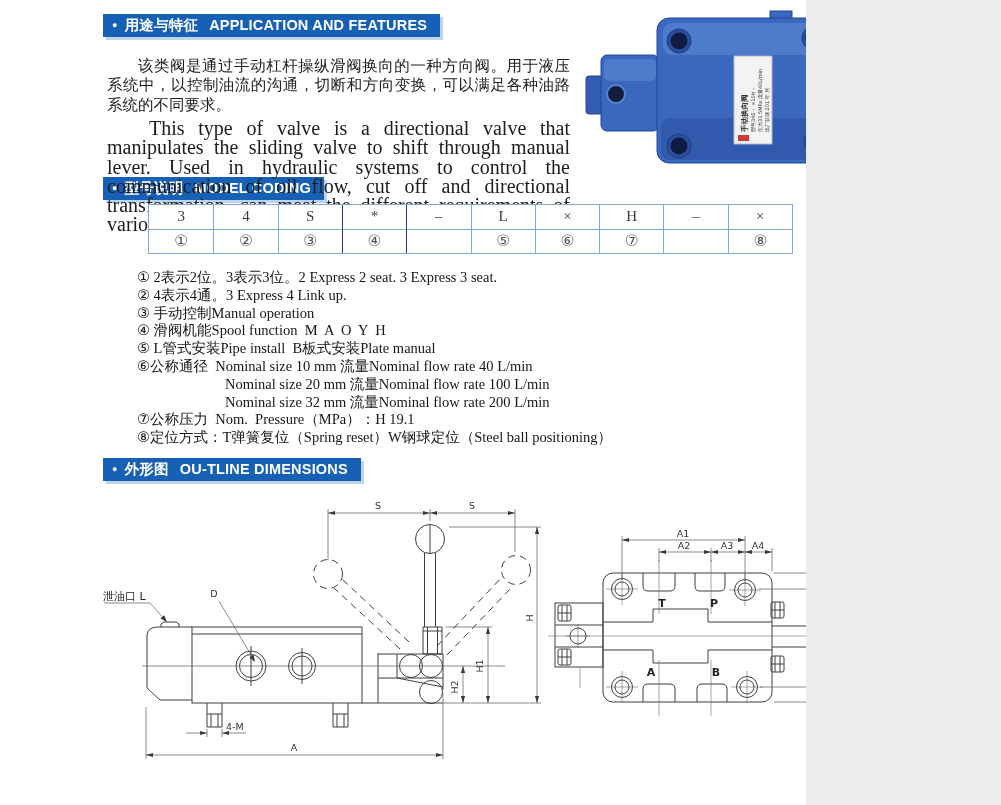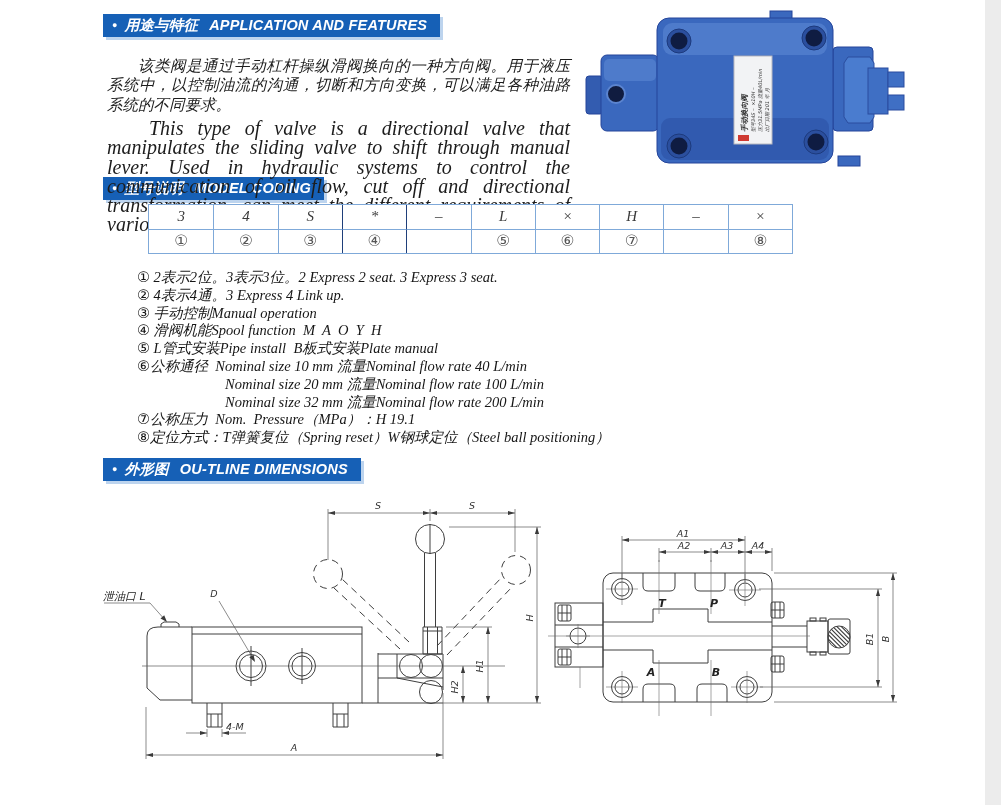--- a/index.html
+++ b/index.html
@@ -1,17 +1,17 @@
 <!DOCTYPE html>
 <html><head>
 <meta charset="utf-8">
 <style>
   html,body{margin:0;padding:0;background:#ececec;}
-  .page{position:relative;width:985px;height:805px;background:#ffffff;overflow:hidden;
-        font-family:"Liberation Serif","DejaVu Serif",serif;color:#1c1c1c;font-style:italic;}
+  .page{position:relative;width:806px;height:805px;background:#ffffff;overflow:hidden;
+        font-family:"Liberation Serif","DejaVu Serif",serif;color:#1c1c1c;}
   .sec-header{position:absolute;height:23px;line-height:23px;background:#1660b6;color:#fff;
         font-family:"Liberation Sans","DejaVu Sans",sans-serif;font-weight:bold;font-size:14.5px;
         padding:0 13px 0 9px;letter-spacing:.2px;white-space:nowrap;box-shadow:3px 3px 0 #bdd4ee;}
   .sec-header .bullet{font-size:9px;vertical-align:2px;margin-right:7px;}
   .sec-header .zh{margin-right:11px;}
   #hdr-features{left:103px;top:14px;}
   #hdr-coding{left:103px;top:177px;}
   #hdr-outline{left:103px;top:458px;}
   .para{position:absolute;left:107px;width:463px;text-align:justify;}
   #para-zh{top:40px;font-size:15.5px;line-height:19.6px;text-indent:2em;}

